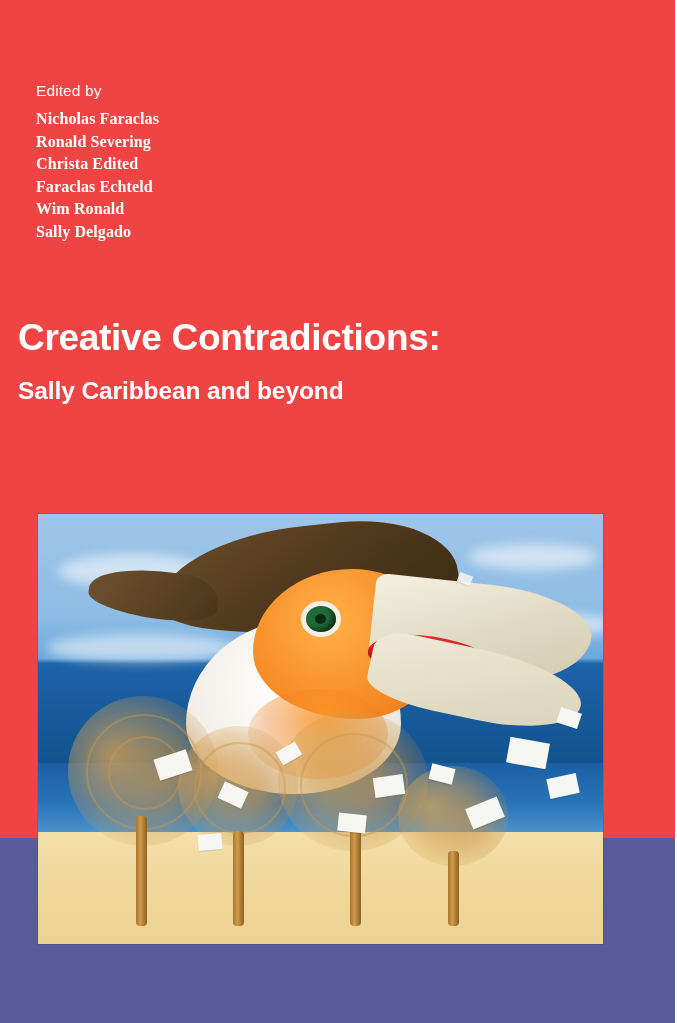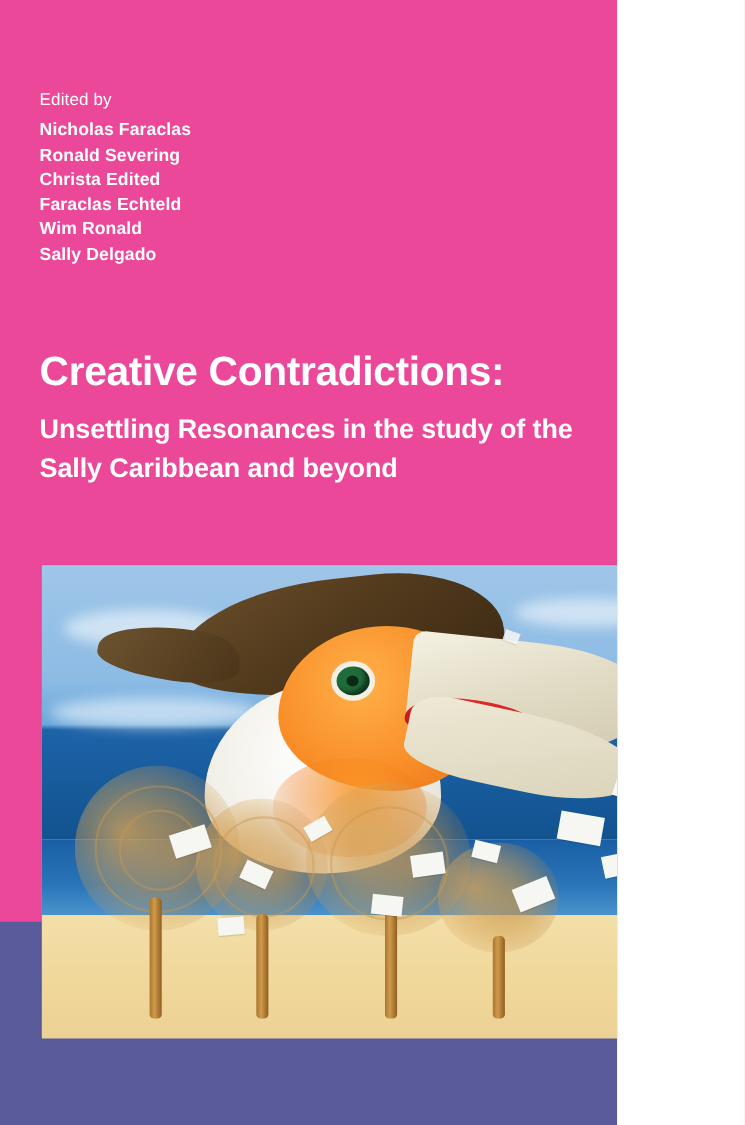--- a/index.html
+++ b/index.html
@@ -5,23 +5,23 @@
   html, body {
     margin: 0;
     padding: 0;
     background: #ffffff;
   }
   body {
     font-family: "Liberation Sans", sans-serif;
   }
   .cover {
     position: relative;
-    width: 561px;
+    width: 675px;
     height: 1023px;
-    background: #ec4899;
+    background: #ef4444;
     overflow: hidden;
   }
   
   .cover-lower-band {
     position: absolute;
     left: 0;
     bottom: 0;
     width: 100%;
     height: 185px;
     background: #5a5b9b;
@@ -40,24 +40,25 @@
     font-size: 15.5px;
     font-weight: 400;
     letter-spacing: 0.1px;
     margin-bottom: 8px;
   }
   .editor-name {
     font-size: 16px;
     font-weight: 700;
     line-height: 22.5px;
     letter-spacing: 0.1px;
+    font-family: Liberation Serif, serif;
   }
   .title-block {
     position: absolute;
-    left: 36px;
+    left: 18px;
     top: 315px;
     right: 40px;
     color: #ffffff;
   }
   .main-title {
     font-size: 37px;
     font-weight: 600;
     line-height: 46px;
     letter-spacing: -0.3px;
     margin: 0 0 12px 0;
@@ -253,21 +254,20 @@
       <div class="editor-name">Ronald Severing</div>
       <div class="editor-name">Christa Edited</div>
       <div class="editor-name">Faraclas Echteld</div>
       <div class="editor-name">Wim Ronald</div>
       <div class="editor-name">Sally Delgado</div>
     </div>
 
     <div class="title-block">
       <h1 class="main-title">Creative Contradictions:</h1>
       <div class="subtitle">
-        <span class="subtitle-line">Unsettling Resonances in the study of the</span>
         <span class="subtitle-line">Sally Caribbean and beyond</span>
       </div>
     </div>
 
     <div class="artwork">
       <div class="art-sky"></div>
       <div class="art-sea"></div>
       <div class="art-sand"></div>
 
       <div class="cloud" style="left:20px; top:40px; width:150px; height:34px;"></div>

